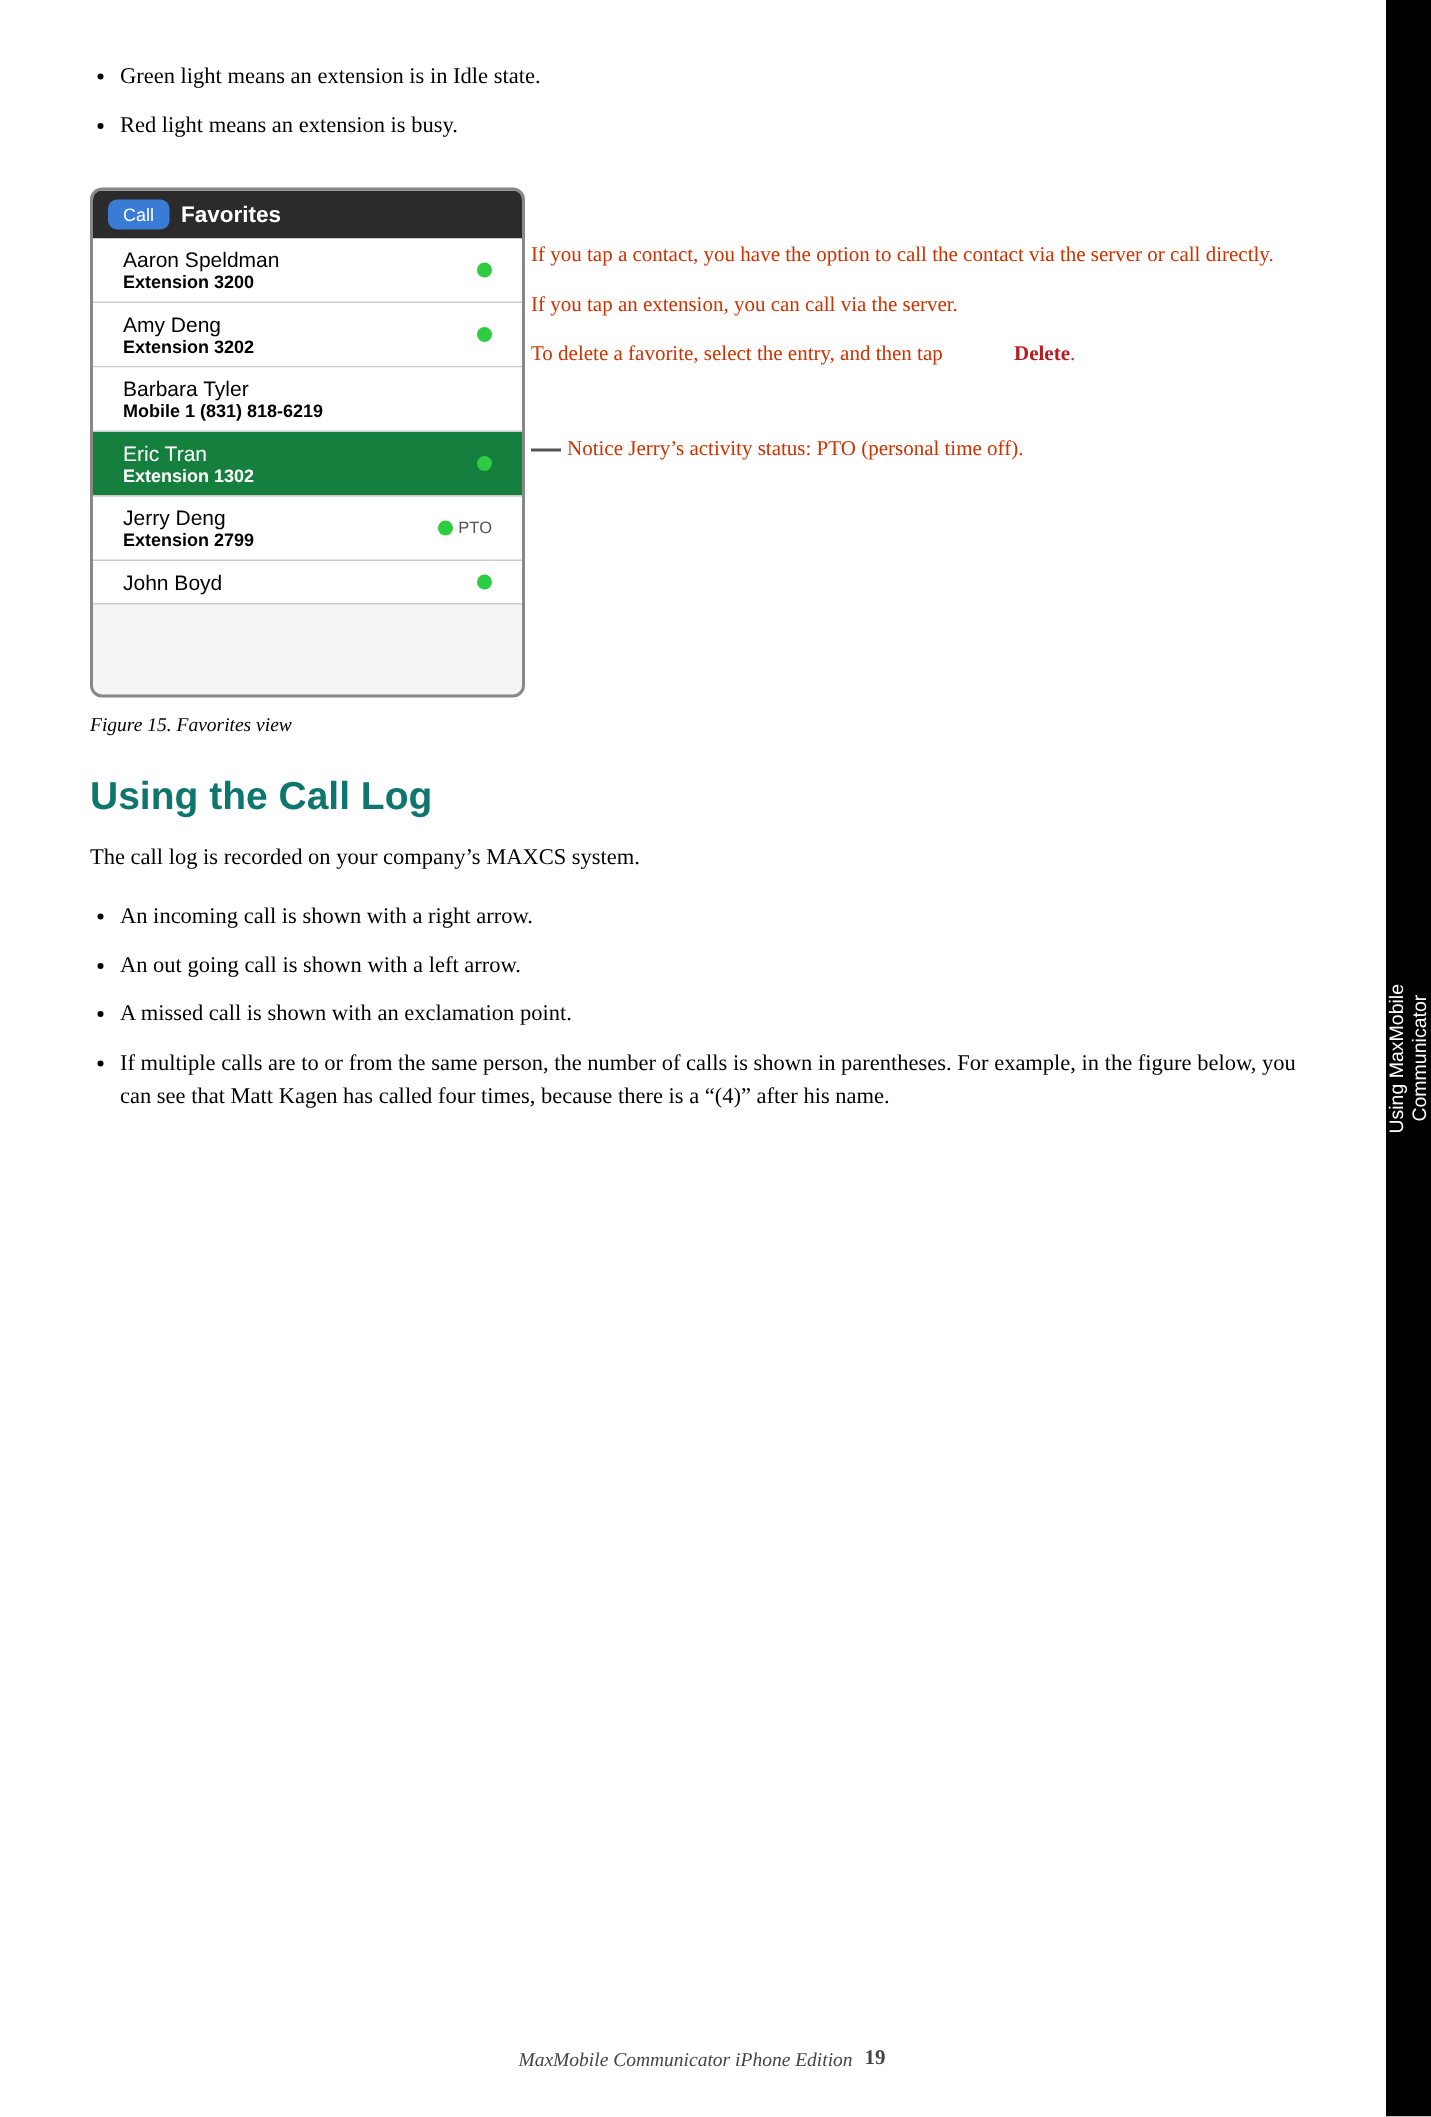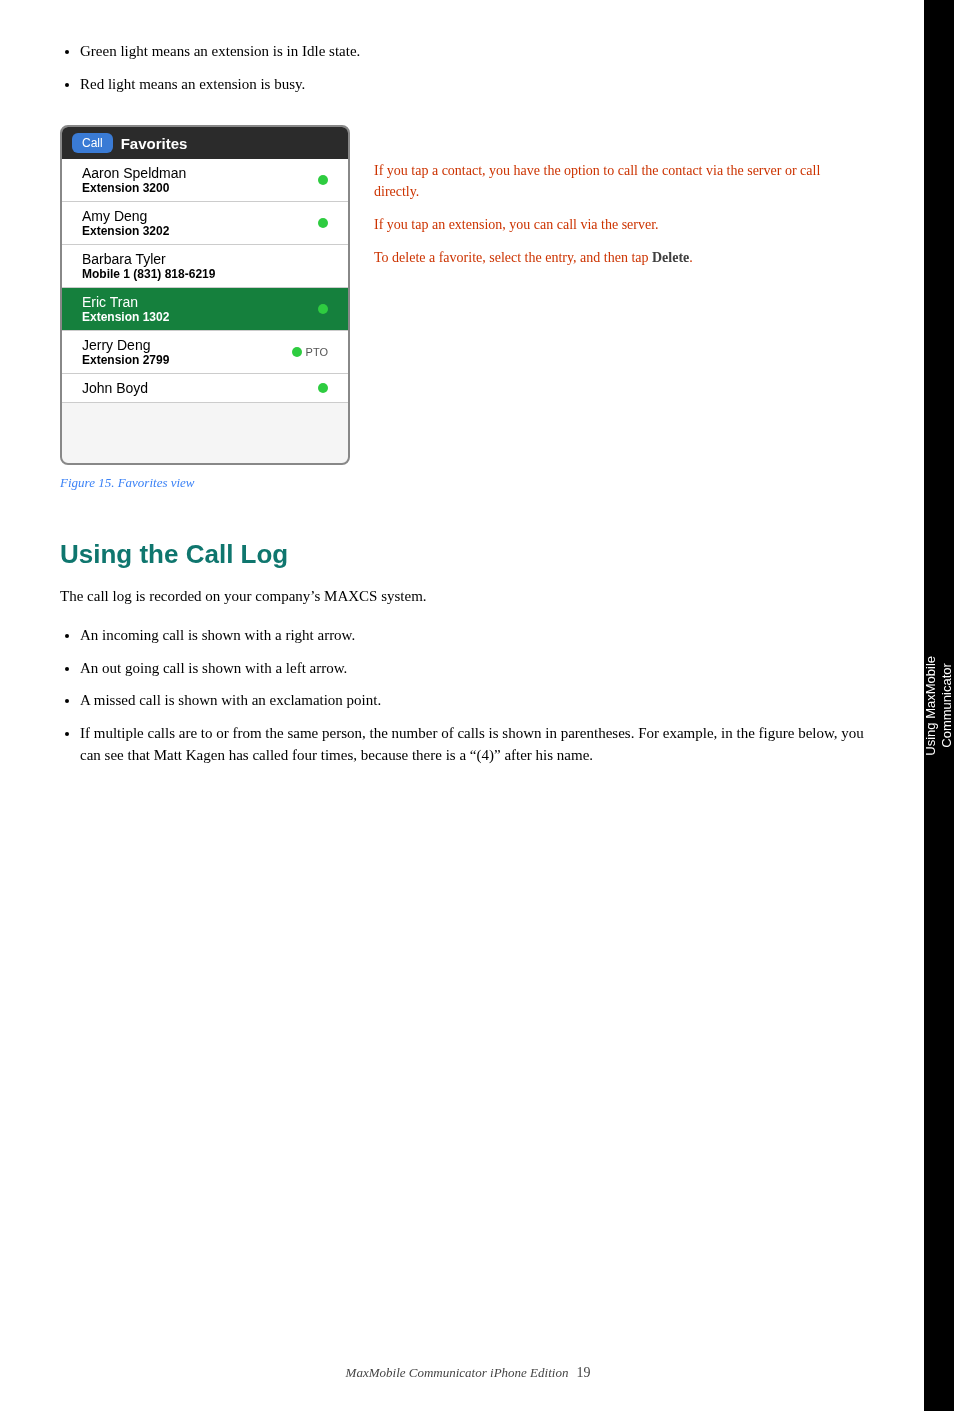--- a/index.html
+++ b/index.html
@@ -59,21 +59,21 @@
       list-style: disc;
       margin-bottom: 10px;
       font-size: 15px;
       line-height: 1.5;
     }
 
     .figure-area {
       display: flex;
       align-items: flex-start;
       margin-bottom: 10px;
-      gap: 24px;
+      gap: 4px;
     }
 
     
     .phone-mockup {
       width: 290px;
       min-height: 340px;
       border: 2px solid #888;
       border-radius: 8px;
       overflow: hidden;
       flex-shrink: 0;
@@ -178,29 +178,30 @@
       margin-bottom: 12px;
     }
 
     .annotation-text {
       font-size: 14px;
       color: #cc3300;
       line-height: 1.5;
     }
 
     .annotation-text .black-bold {
-      color: #404040;
-      font-weight: bold;
+      color: #b91c1c;
+      font-weight: bold;
+      margin-left: 44px;
     }
 
     .figure-caption {
       font-style: italic;
       font-size: 13px;
-      margin-bottom: 48px;
-      color: #3b82f6;
+      margin-bottom: 24px;
+      color: #000000;
     }
 
     .section-title {
       font-size: 26px;
       font-weight: bold;
       font-family: Arial, sans-serif;
       margin-bottom: 14px;
       color: #0f766e;
     }
 
@@ -220,21 +221,21 @@
       justify-content: center;
       align-items: center;
       font-size: 13px;
       font-style: italic;
       color: #444;
       margin-left: 12px;
     }
 
     .page-number {
       font-style: normal;
-      font-weight: normal;
+      font-weight: bold;
       font-size: 14px;
       margin-left: 8px;
     }
 
     .annotation-arrow {
       display: inline-block;
       width: 20px;
       height: 2px;
       background: #555;
       vertical-align: middle;
@@ -332,20 +333,25 @@
           <p class="annotation-text">If you tap an extension, you can call via the server.</p>
         </div>
 
         <div class="annotation-block">
           <p class="annotation-text">
             <span>To delete a favorite, select the entry, and then tap</span>
             <span class="black-bold">Delete</span><span>.</span>
           </p>
         </div>
 
+        <div class="annotation-block" style="margin-top: 30px;">
+          <p class="annotation-text">
+            <span class="annotation-arrow"></span><span>Notice Jerry’s activity status: PTO (personal time off).</span>
+          </p>
+        </div>
 
       </div>
 
     </div>
 
     <p class="figure-caption">Figure 15.    Favorites view</p>
 
     <h2 class="section-title">Using the Call Log</h2>
 
     <p class="body-text">The call log is recorded on your company’s MAXCS system.</p>

